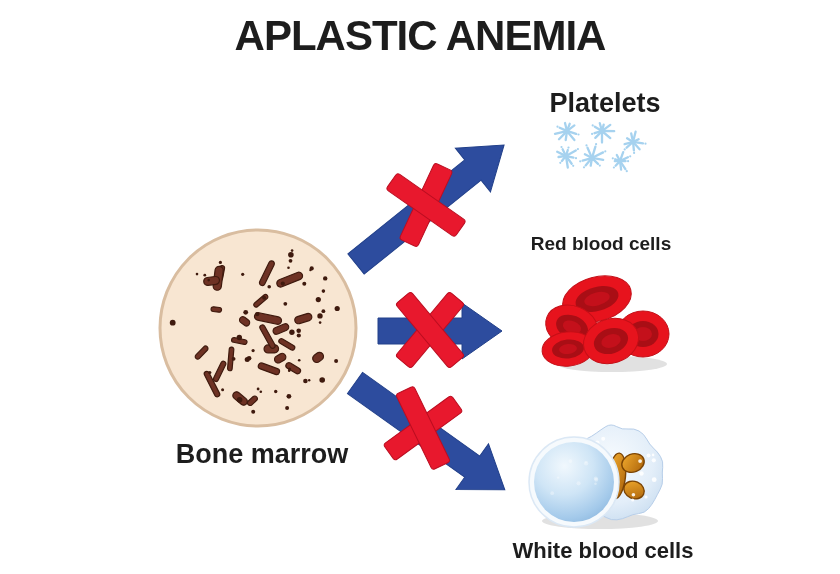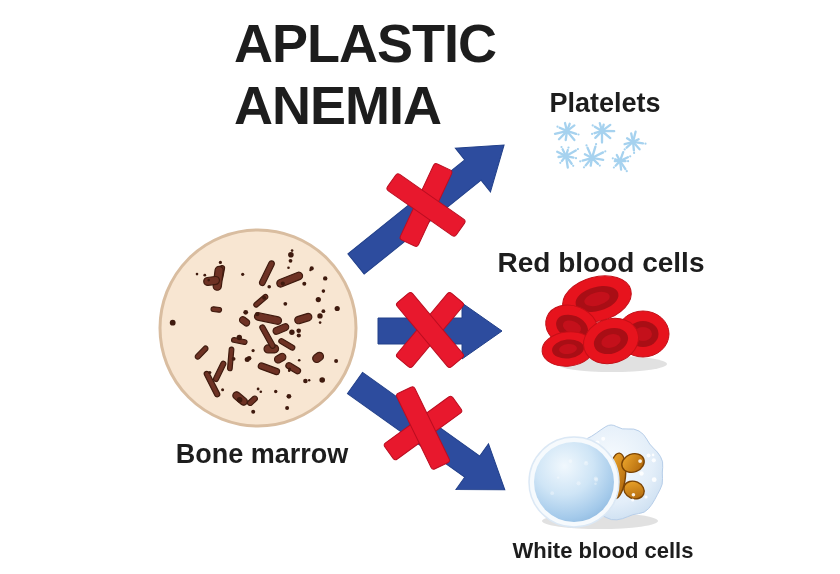--- a/index.html
+++ b/index.html
@@ -15,28 +15,27 @@
     position:absolute;
     color:var(--text-color,#1d1d1d);
     font-weight:bold;
     white-space:nowrap;
     transform:translateX(-50%);
   }
   .title{
     position:absolute;
     left:420px;top:12px;
     transform:translateX(-50%);
-    font-size:54px;
+    font-size:42px;
     font-weight:bold;
     letter-spacing:-1px;
     color:var(--text-color,#111);
-    margin-left:16px;
   }
   .lbl-platelets{left:605px;top:88px;font-size:27px;}
-  .lbl-rbc{left:601px;top:247px;font-size:28px;}
+  .lbl-rbc{left:601px;top:233px;font-size:19px;}
   .lbl-wbc{left:603px;top:538px;font-size:22px;}
   .lbl-marrow{left:262px;top:439px;font-size:27px;}
 
   .marrow-bg{fill:var(--marrow-fill);stroke:var(--marrow-edge);stroke-width:3;}
   .spot{fill:var(--marrow-spot);stroke:var(--marrow-spot-dark);stroke-width:1.2;}
   .spot-dot{fill:var(--marrow-spot-dark);}
   .arrow{fill:var(--arrow-blue);stroke:#22408a;stroke-width:1;}
   .xbar{fill:var(--cross-red);stroke:#bb0d20;stroke-width:1;}
   .plat-arm{stroke:var(--platelet-blue);stroke-width:2.3;stroke-linecap:round;fill:none;}
   .plat-dot{fill:var(--platelet-blue);}

